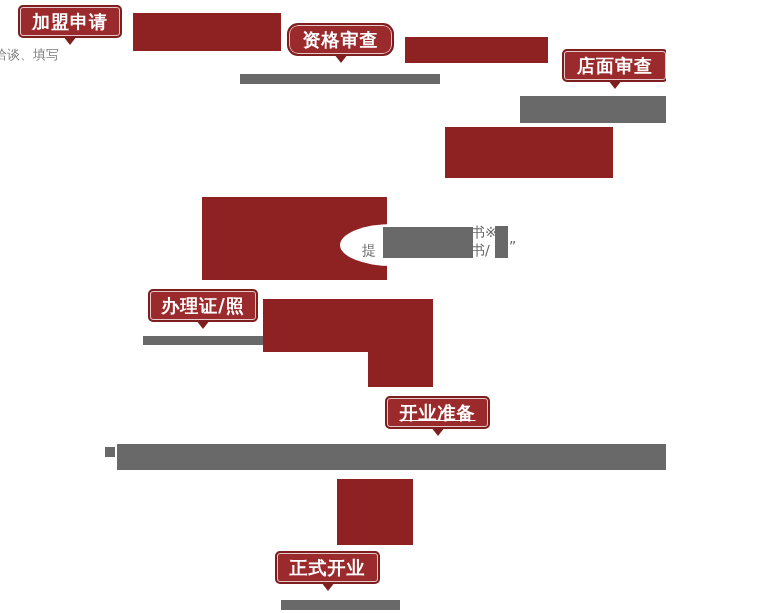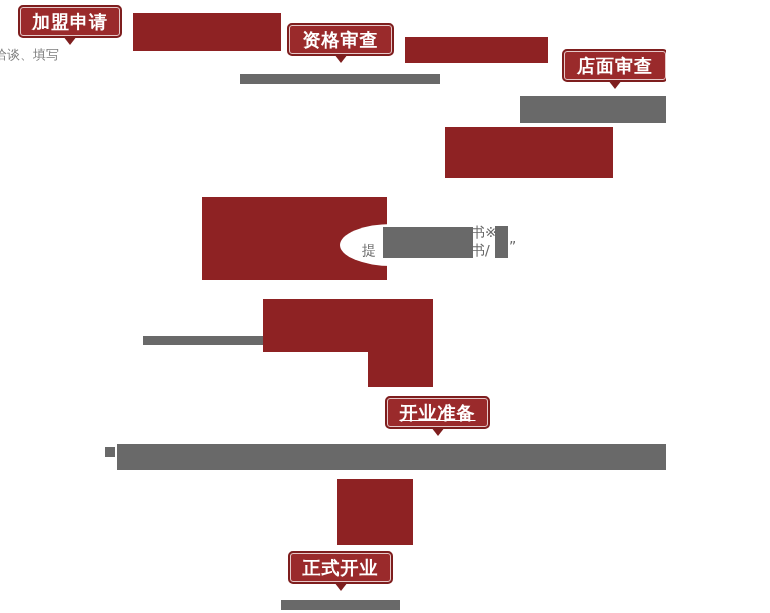--- a/index.html
+++ b/index.html
@@ -51,30 +51,33 @@
   }
 </style>
 </head>
 <body>
 
 <div id="canvas">
 
   <div class="badge" style="left:18px;top:5px;width:104px;height:33px;">
     <span>加盟申请</span>
   </div>
-  <div class="badge" style="left:287px;top:23px;width:107px;height:33px;">
+  <div class="badge" style="left:287px;top:23px;width:107px;height:33px;border-radius:11px;">
     <span>资格审查</span>
   </div>
   <div class="badge" style="left:562px;top:49px;width:106px;height:33px;">
     <span>店面审查</span>
   </div>
+  <div class="badge" style="left:148px;top:289px;width:110px;height:33px;">
+    <span>办理证/照</span>
+  </div>
   <div class="badge" style="left:385px;top:396px;width:105px;height:33px;text-decoration:underline;">
     <span>开业准备</span>
   </div>
-  <div class="badge" style="left:288px;top:551px;width:105px;height:33px;font-family:Liberation Mono, monospace;">
+  <div class="badge" style="left:275px;top:551px;width:105px;height:33px;font-family:Liberation Mono, monospace;">
     <span>正式开业</span>
   </div>
 
   <div class="redrect" style="left:133px;top:13px;width:148px;height:38px;"></div>
   <div class="redrect" style="left:405px;top:37px;width:143px;height:26px;"></div>
   <div class="redrect" style="left:445px;top:127px;width:168px;height:51px;"></div>
   <div class="redrect" style="left:202px;top:197px;width:185px;height:83px;"></div>
   <div class="bite" style="left:340px;top:224px;width:104px;height:42px;"></div>
   <div class="redrect" style="left:263px;top:299px;width:170px;height:53px;"></div>
   <div class="redrect" style="left:368px;top:352px;width:65px;height:35px;"></div>

